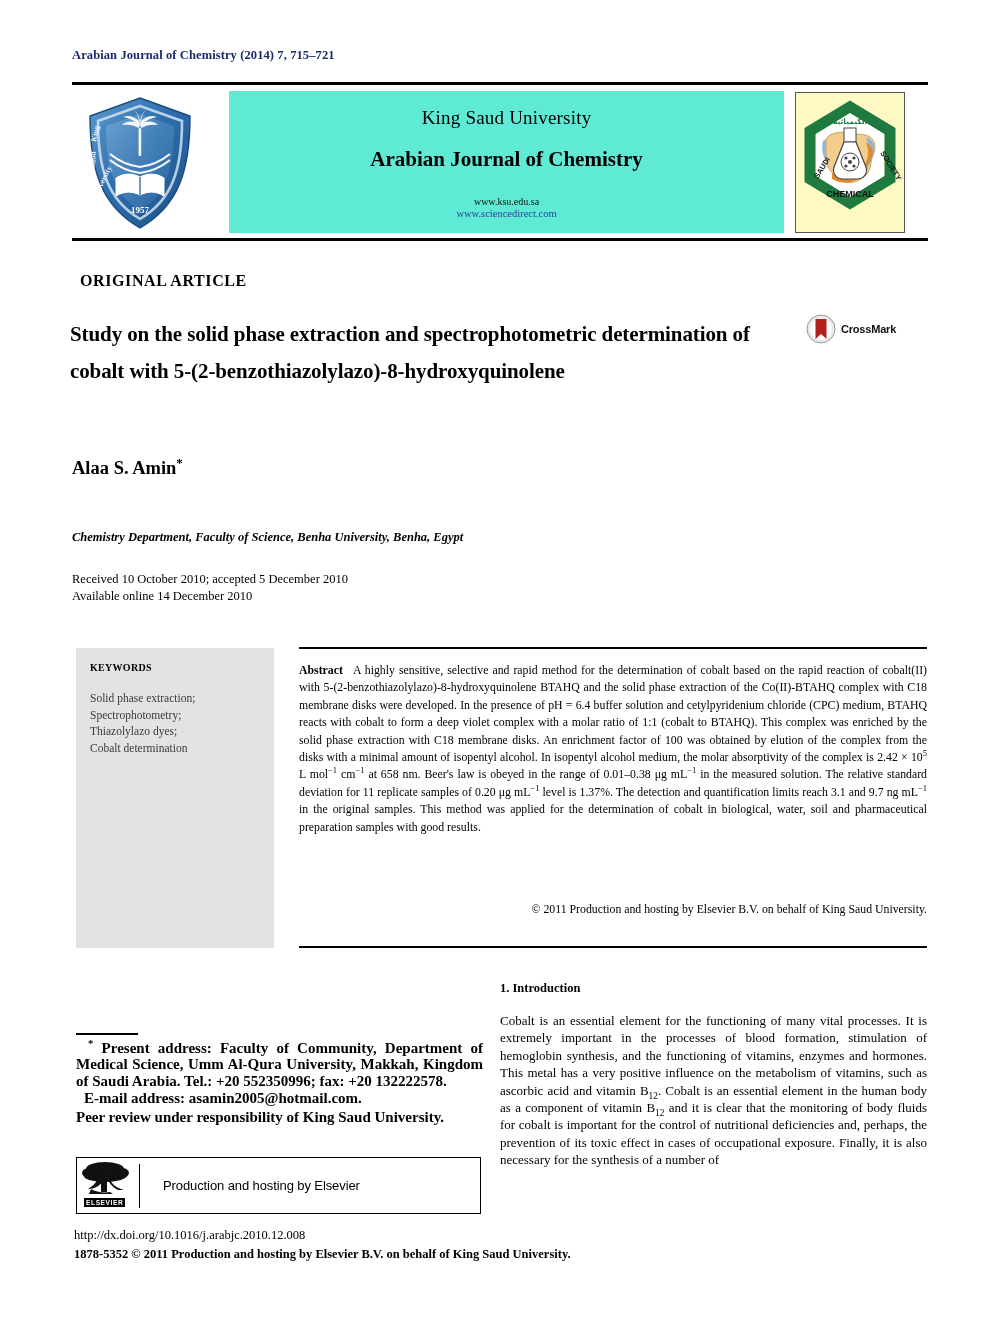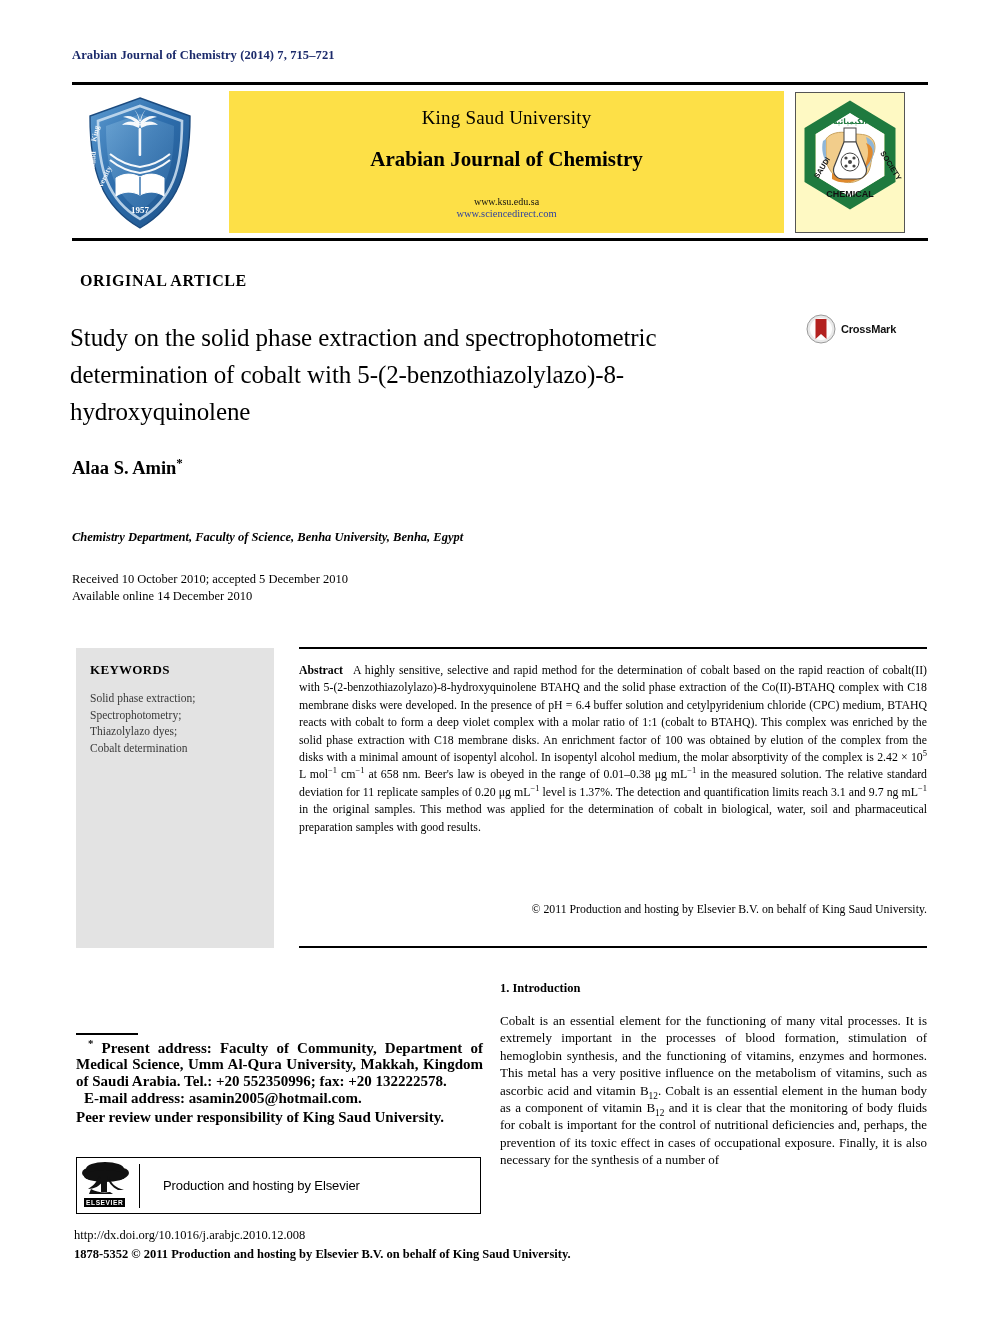--- a/index.html
+++ b/index.html
@@ -57,21 +57,21 @@
     top: 90px;
     width: 856px;
     height: 146px;
   }
   .banner-center {
     position: absolute;
     left: 157px;
     top: 1px;
     width: 555px;
     height: 142px;
-    background: #fde047;
+    background: #5eead4;
     text-align: center;
   }
   .banner-univ {
     margin-top: 16px;
     font-size: 19px;
     font-family: "Liberation Serif", serif;
     letter-spacing: 0.2px;
   }
   .banner-journal {
     margin-top: 18px;
@@ -119,22 +119,22 @@
     font-size: 16px;
     font-weight: bold;
     font-family: "Liberation Serif", serif;
     letter-spacing: 0.6px;
   }
   .title {
     position: absolute;
     left: 70px;
     top: 302px;
     width: 690px;
-    font-size: 25px;
-    font-weight: normal;
+    font-size: 21px;
+    font-weight: bold;
     line-height: 37px;
     font-family: "Liberation Serif", serif;
     letter-spacing: -0.1px;
   }
   .crossmark {
     position: absolute;
     left: 806px;
     top: 312px;
     width: 98px;
     height: 34px;
@@ -186,21 +186,21 @@
     left: 76px;
     top: 648px;
     width: 198px;
     height: 300px;
     background: #e3e3e3;
   }
   .kw-title {
     position: absolute;
     left: 14px;
     top: 14px;
-    font-size: 13px;
+    font-size: 10px;
     font-weight: bold;
     font-family: "Liberation Serif", serif;
     letter-spacing: 0.3px;
   }
   .kw-list {
     position: absolute;
     left: 14px;
     top: 42px;
     font-size: 11.5px;
     line-height: 16.5px;

